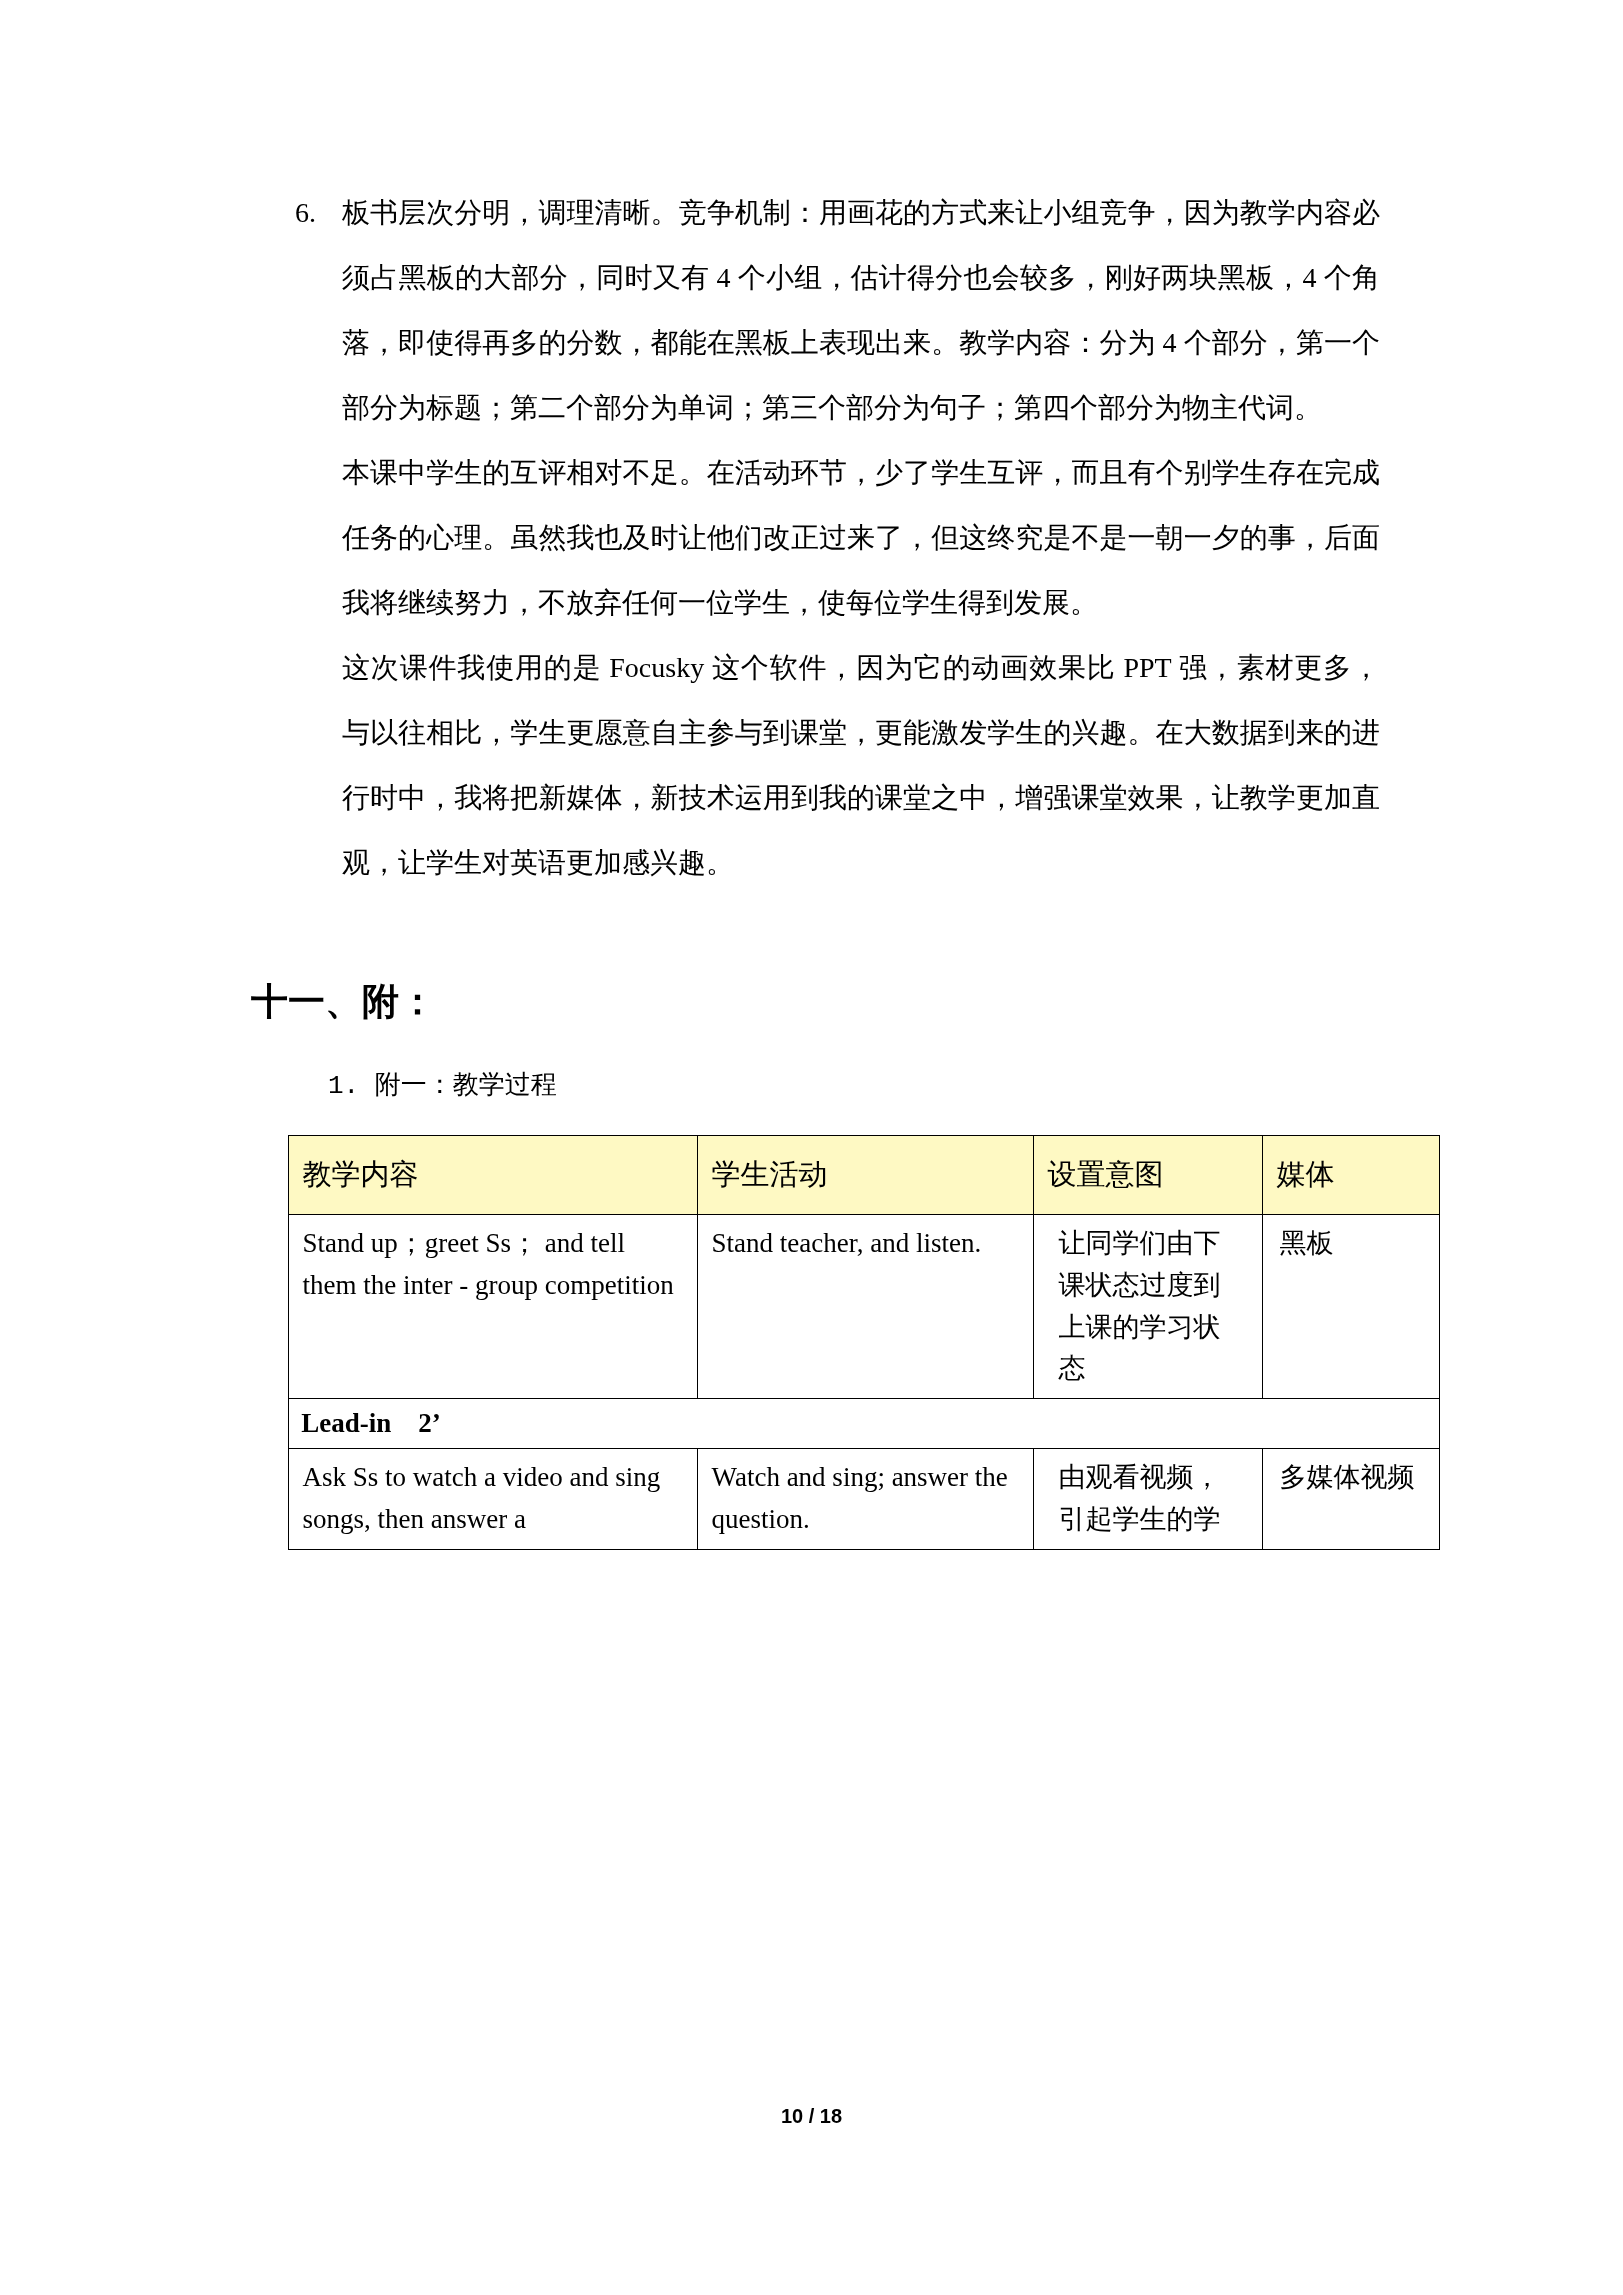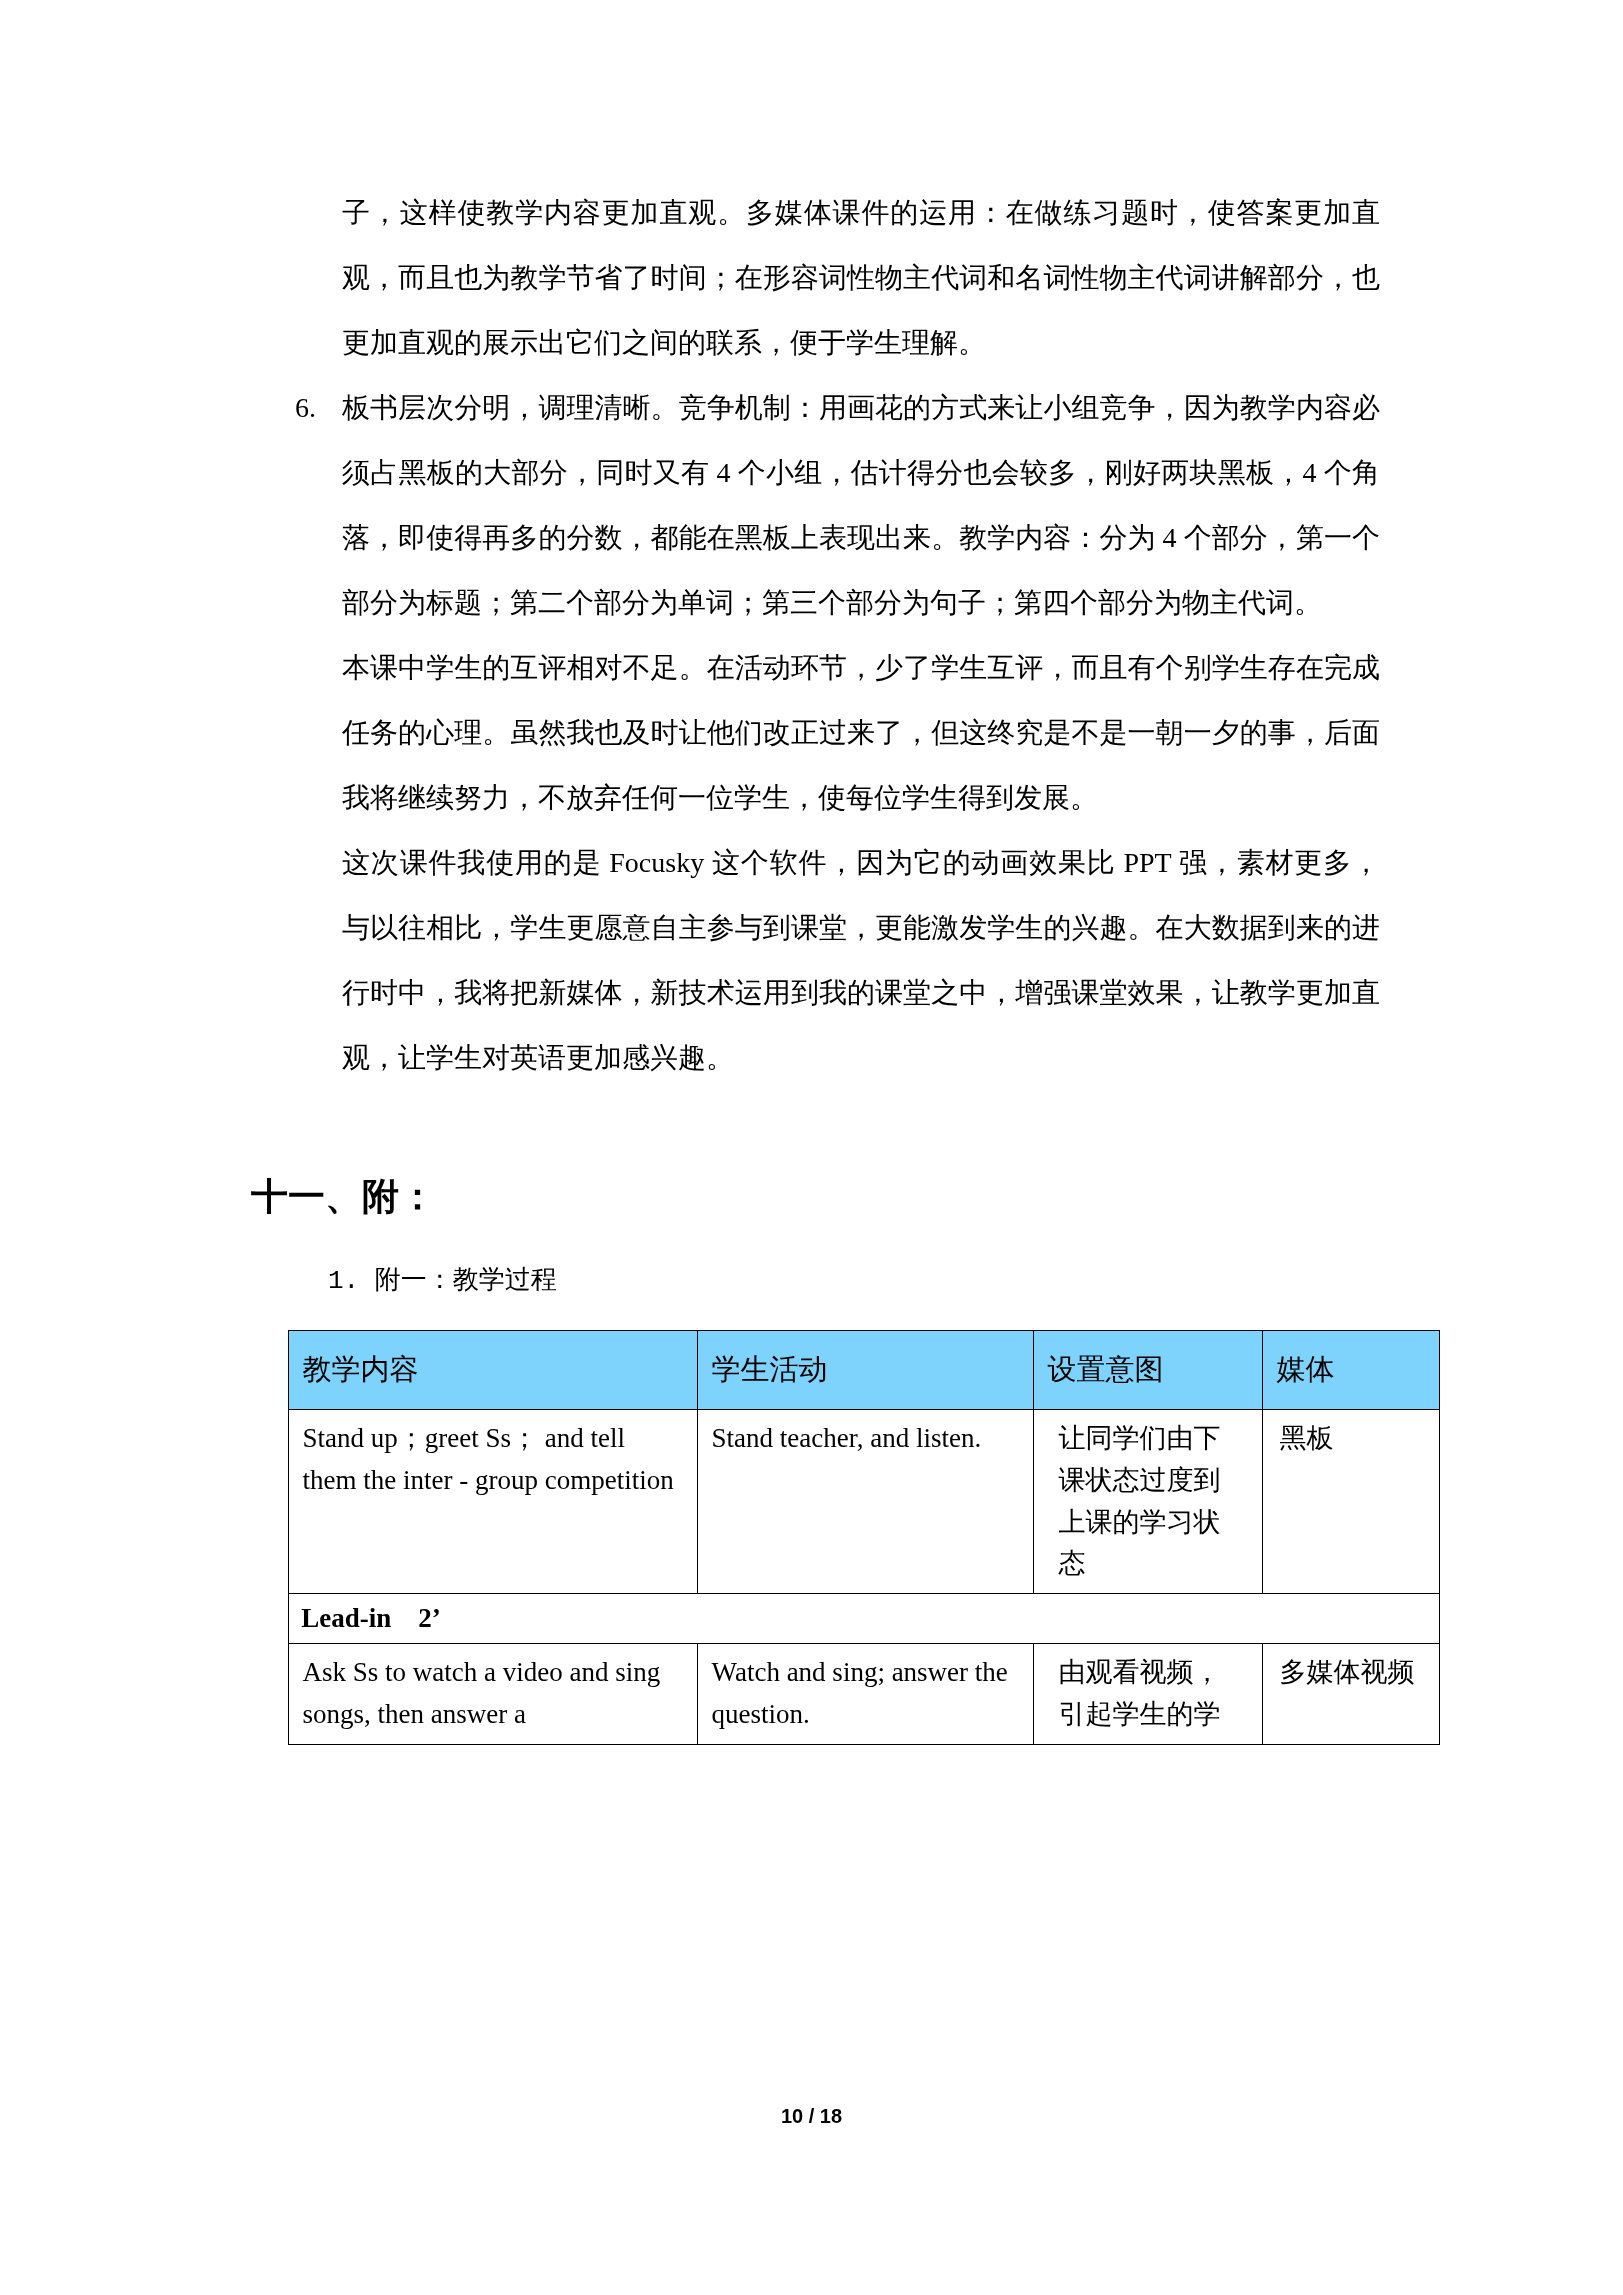--- a/index.html
+++ b/index.html
@@ -67,21 +67,21 @@
   table.lesson-table col.c2 { width:336px; }
   table.lesson-table col.c3 { width:229px; }
   table.lesson-table col.c4 { width:177px; }
   table.lesson-table th,
   table.lesson-table td {
     border:1.4px solid #000;
     vertical-align:top;
     text-align:left;
   }
   table.lesson-table th {
-    background:#7dd3fc;
+    background:#fef9c3;
     font-weight:normal;
     font-size:29px;
     padding:19px 13.6px;
     vertical-align:middle;
   }
   table.lesson-table td {
     font-size:27px;
     line-height:1.55;
     padding:8.2px 13.6px;
   }
@@ -102,21 +102,20 @@
     font-family:"Liberation Sans","DejaVu Sans",sans-serif;
     font-weight:bold;
     font-size:20px;
   }
 </style>
 </head>
 <body>
 
 <div class="content">
 
-  <p class="para">子，这样使教学内容更加直观。多媒体课件的运用：在做练习题时，使答案更加直观，而且也为教学节省了时间；在形容词性物主代词和名词性物主代词讲解部分，也更加直观的展示出它们之间的联系，便于学生理解。</p>
 
   <div class="list-item">
     <span class="num">6.</span>
     <div class="li-text">板书层次分明，调理清晰。竞争机制：用画花的方式来让小组竞争，因为教学内容必须占黑板的大部分，同时又有 4 个小组，估计得分也会较多，刚好两块黑板，4 个角落，即使得再多的分数，都能在黑板上表现出来。教学内容：分为 4 个部分，第一个部分为标题；第二个部分为单词；第三个部分为句子；第四个部分为物主代词。</div>
   </div>
 
 
   <p class="para">本课中学生的互评相对不足。在活动环节，少了学生互评，而且有个别学生存在完成任务的心理。虽然我也及时让他们改正过来了，但这终究是不是一朝一夕的事，后面我将继续努力，不放弃任何一位学生，使每位学生得到发展。</p>
 
 

